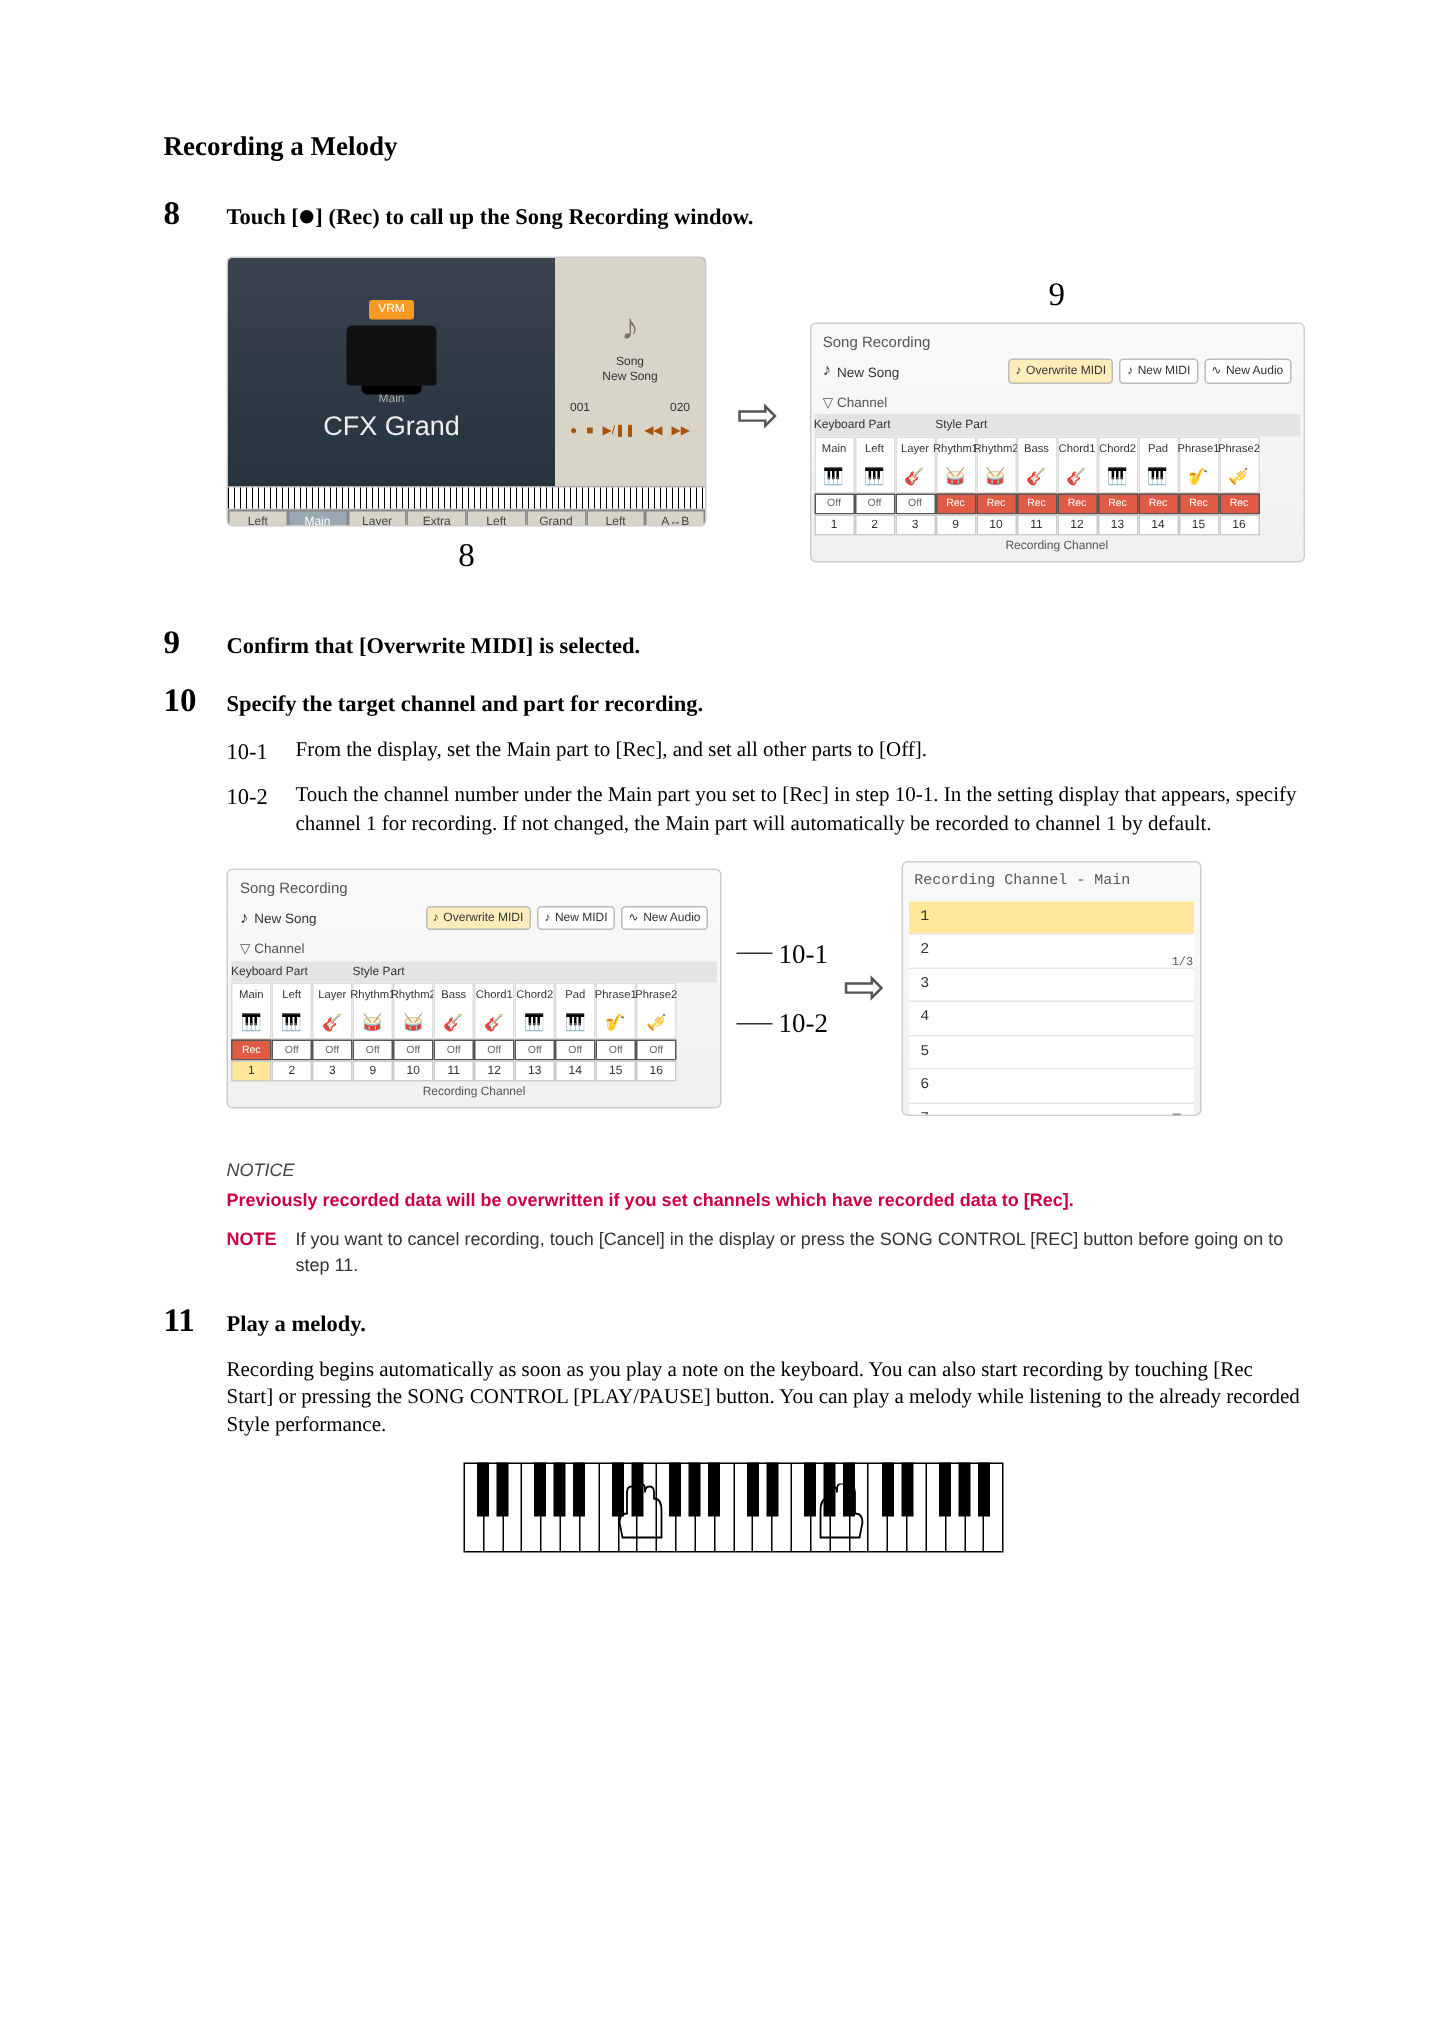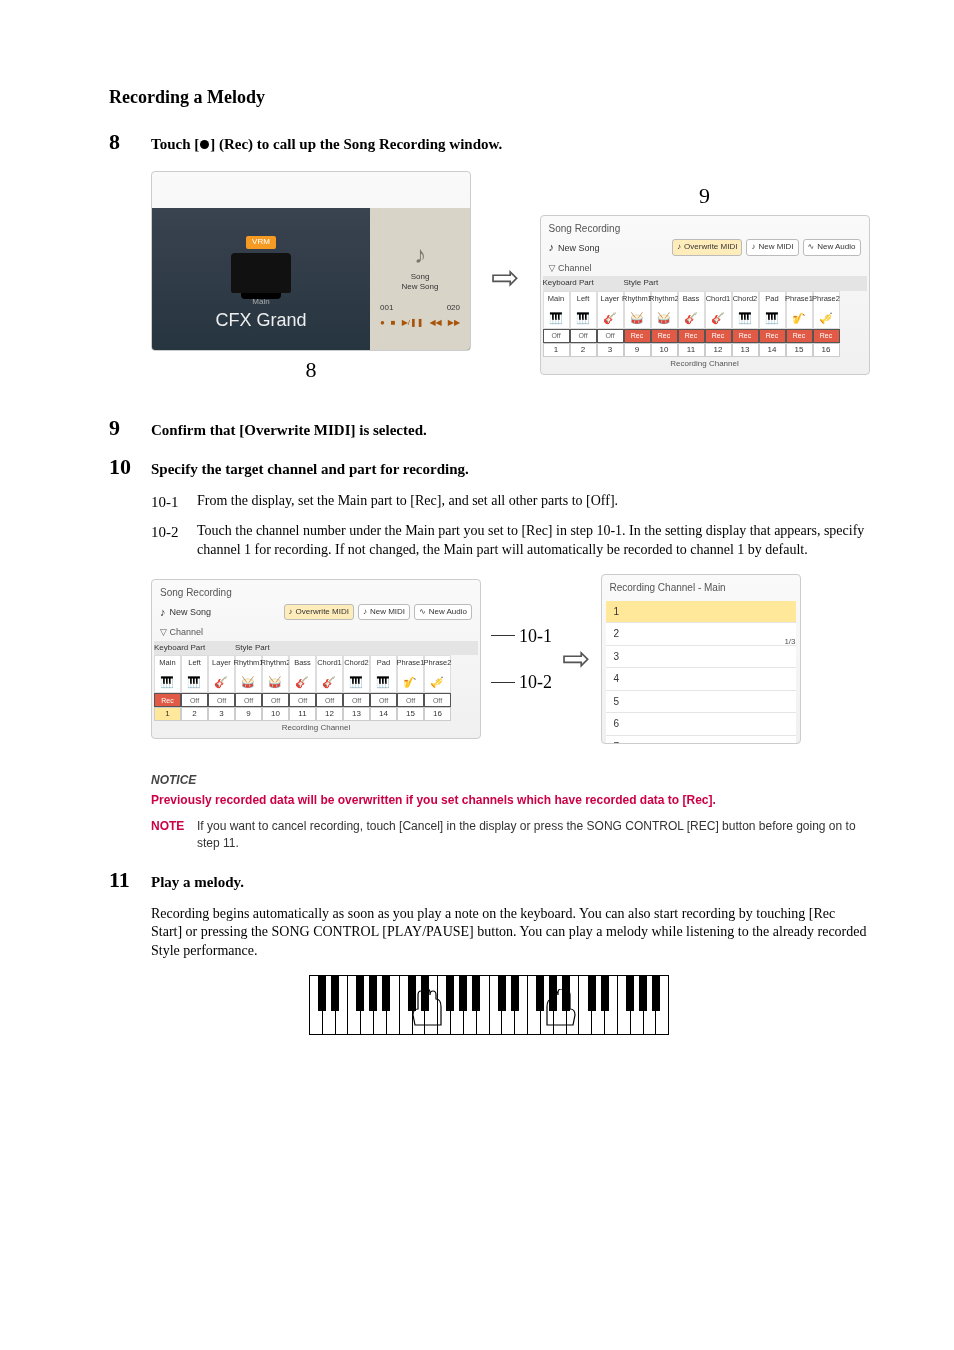--- a/index.html
+++ b/index.html
@@ -73,21 +73,21 @@
     font-size: 14px;
     margin-top: 4px;
   }
   .notice-block {
     margin-left: 42px;
     margin-top: 18px;
   }
   .notice-head {
     font-family: Arial, Helvetica, sans-serif;
     font-style: italic;
-    font-weight: bold;
+    font-weight: normal;
     font-size: 12px;
     color: #444;
     margin-bottom: 4px;
   }
   .notice-text {
     font-family: Arial, Helvetica, sans-serif;
     font-size: 12px;
     font-weight: bold;
     color: #cc0044;
     margin-bottom: 10px;
@@ -158,21 +158,21 @@
   .sr-rec-row { display:flex; padding:0 2px; }
   .sr-rec     { width:27px; height:14px; border:1px solid #555; background:#fff; font-size:7px; display:flex;align-items:center;justify-content:center;box-sizing:border-box;color:#666; }
   .sr-rec.on  { background:#e05a45; color:#fff; }
   .sr-num-row { display:flex; padding:0 2px; }
   .sr-num     { width:27px; height:14px; border:1px solid #ccc; font-size:8px; display:flex;align-items:center;justify-content:center;box-sizing:border-box; background:#fff; }
   .sr-num.sel { background:#ffe89a; }
   .sr-label-row{ text-align:center; font-size:8px; color:#555; padding:2px 0 4px; }
   .sr-bottom  { display:flex; align-items:center; justify-content:space-between; padding:4px 6px; border-top:1px solid #ddd; gap:4px;}
 
   
-  .hp-top { height:152px; background:linear-gradient(#3a4350,#25343e); display:flex;margin-top:36px; }
+  .hp-top { height:152px; background:linear-gradient(#3a4350,#25343e); display:flex; }
   .hp-left { flex:1; color:#eee; display:flex; flex-direction:column; align-items:center; justify-content:center; font-size:10px; }
   .hp-piano { width:60px;height:40px;background:#111;border-radius:4px 4px 2px 2px;margin-bottom:4px; position:relative;}
   .hp-piano::after{content:"";position:absolute;bottom:-6px;left:10px;width:40px;height:6px;background:#000;border-radius:0 0 4px 4px;}
   .hp-right{ width:100px; background:#d9d4c8; display:flex;flex-direction:column;align-items:center;justify-content:center; font-size:8px; color:#333; }
   .hp-note-ico{font-size:24px;color:#7b7668;}
   .hp-strip{ height:14px;background:#fff;border-top:1px solid #aaa;border-bottom:1px solid #aaa; display:flex; }
   .hp-key-run{ flex:1; background:repeating-linear-gradient(90deg,#000 0 1px,#fff 1px 4px); }
   .hp-tabs{ display:flex; height:16px; font-size:8px; }
   .hp-tab{ flex:1;border:1px solid #888;display:flex;align-items:center;justify-content:center;background:#d9d4c8;color:#444;}
   .hp-tab.main{background:#9aa8b2;color:#fff;}
@@ -523,21 +523,21 @@
           <span class="ptr-lbl" style="position:static;">10-1</span>
       </div>
       <div class="line-ptr">
         <span class="bar"></span>
           <span class="ptr-lbl" style="position:static;">10-2</span>
       </div>
     </div>
 
     <div class="arrow">⇨</div>
 
-    <div class="panel-narrow" style="position:relative;">
+    <div class="panel-narrow" style="position:relative;font-family:Liberation Mono, monospace;">
       <div class="rc-title">Recording Channel - Main</div>
       <div class="rc-list">
         <div class="rc-item sel">1</div>
         <div class="rc-item">2</div>
         <div class="rc-item">3</div>
         <div class="rc-item">4</div>
         <div class="rc-item">5</div>
         <div class="rc-item">6</div>
         <div class="rc-item">
             <span>7</span>

